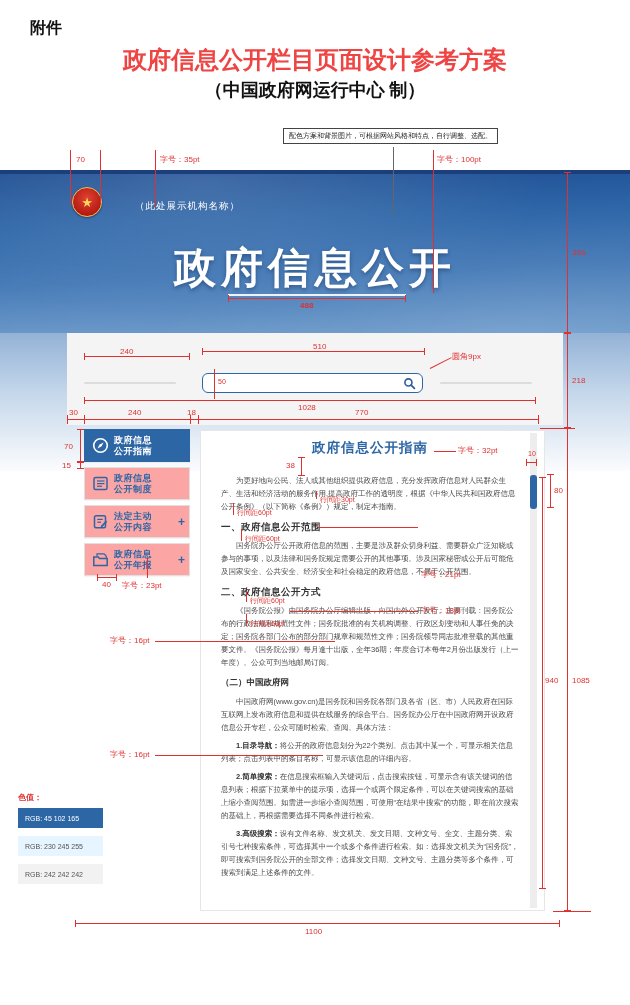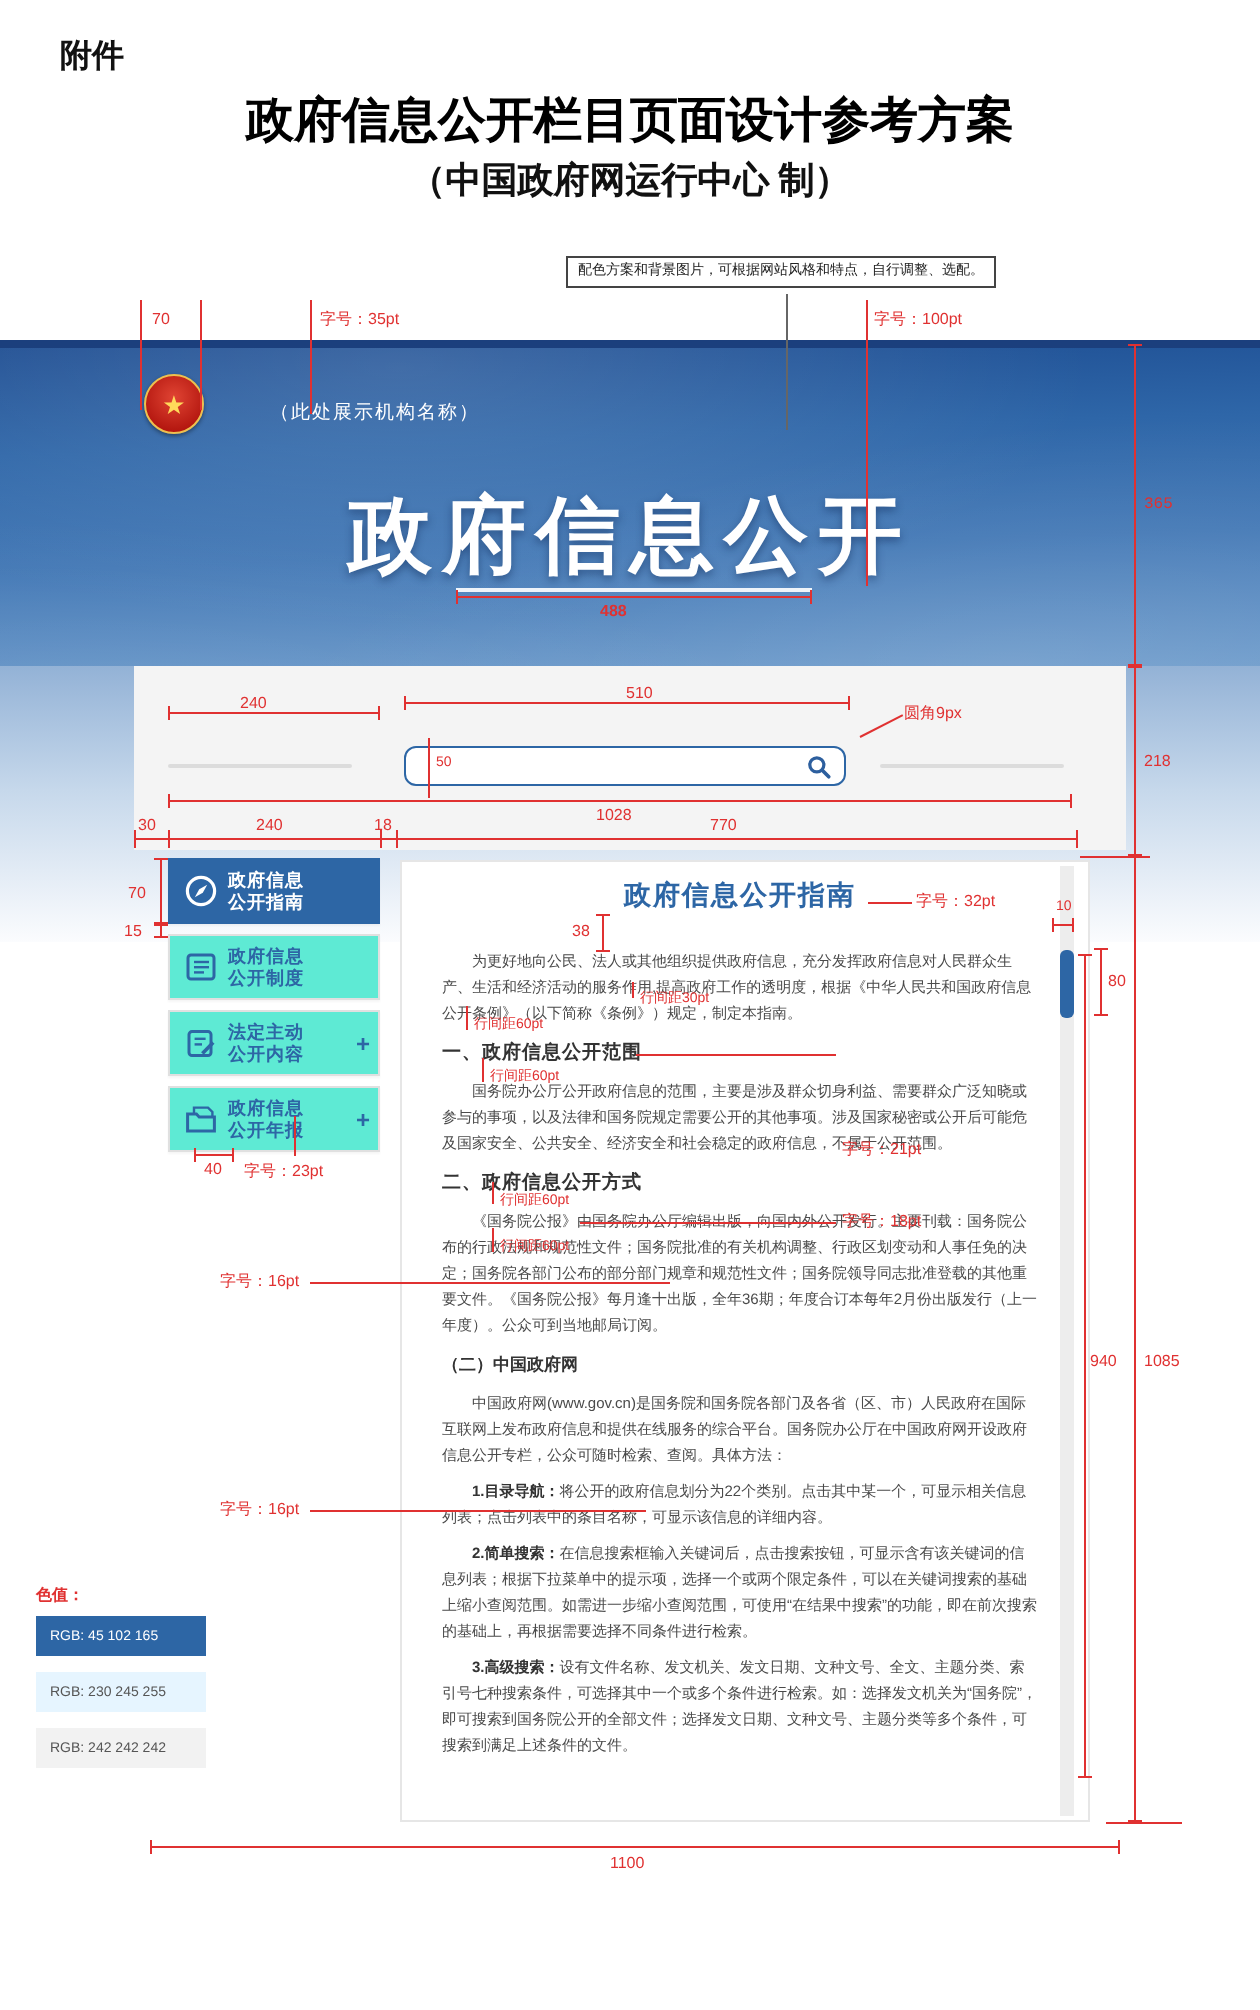--- a/index.html
+++ b/index.html
@@ -14,21 +14,21 @@
   .mh::before,.mh::after{content:"";position:absolute;top:-3px;width:1px;height:7px;background:#e03131;}
   .mh::before{left:0;} .mh::after{right:0;}
   .mv{position:absolute;width:1px;background:#e03131;z-index:60;}
   .mv::before,.mv::after{content:"";position:absolute;left:-3px;width:7px;height:1px;background:#e03131;}
   .mv::before{top:0;} .mv::after{bottom:0;}
   .conn{position:absolute;width:1px;background:#666;z-index:61;}
   
   .attach{position:absolute;left:30px;top:18px;font-family:"Liberation Serif","DejaVu Serif",serif;
           font-weight:bold;font-size:16px;color:#111;}
   .doc-title{position:absolute;left:0;top:44px;width:100%;text-align:center;
-             font-family:"Liberation Serif","DejaVu Serif",serif;font-weight:bold;font-size:24px;color:#000000;}
+             font-family:"Liberation Serif","DejaVu Serif",serif;font-weight:bold;font-size:24px;color:#ef4444;}
   .doc-sub{position:absolute;left:0;top:78px;width:100%;text-align:center;
            font-family:"Liberation Serif","DejaVu Serif",serif;font-weight:bold;font-size:18px;color:#111;}
   .notebox{position:absolute;left:283px;top:128px;border:1px solid #444;background:#fff;
            font-size:7px;line-height:1.2;padding:3px 5px;color:#222;white-space:nowrap;z-index:61;}
   
   .banner{position:absolute;left:0;top:170px;width:630px;height:163px;overflow:hidden;z-index:1;
           background:linear-gradient(178deg,#1d4d92 0%,#2e66a8 30%,#4479b6 62%,#6d9bcb 100%);
           border-top:4px solid #1b3f7d;box-sizing:border-box;}
   .wave{position:absolute;border-radius:50%;}
   .w1{left:-150px;top:-120px;width:700px;height:260px;background:radial-gradient(ellipse at center,rgba(255,255,255,.14),rgba(255,255,255,0) 70%);}
@@ -48,21 +48,21 @@
   
   .search-panel{position:absolute;left:67px;top:333px;width:496px;height:92px;background:#f4f4f4;z-index:2;}
   .divider{position:absolute;height:2px;background:#dcdcdc;border-radius:2px;}
   .search-box{position:absolute;left:135px;top:40px;width:221px;height:20px;background:#fff;
               border:1px solid #2d66a5;border-radius:6px;box-sizing:border-box;}
   .search-input{position:absolute;left:6px;top:1px;width:180px;height:16px;border:none;outline:none;
                 background:transparent;font-size:8px;}
   .search-ic{position:absolute;right:6px;top:3px;}
   
   .sidebar{position:absolute;left:84px;top:429px;width:106px;z-index:2;}
-  .side-item{position:relative;height:33px;margin-bottom:5px;background:#5eead4;border:1px solid #e0e0e0;
+  .side-item{position:relative;height:33px;margin-bottom:5px;background:#fca5a5;border:1px solid #e0e0e0;
              box-sizing:border-box;display:flex;align-items:center;gap:5px;padding-left:7px;
              color:#2d66a5;cursor:pointer;box-shadow:0 1px 1px rgba(0,0,0,.04);}
   .side-item.active{background:#2d66a5;border-color:#2d66a5;color:#fff;}
   .side-icon{width:17px;height:17px;flex:0 0 auto;display:block;}
   .side-label{font-size:9px;line-height:11px;font-weight:bold;width:40px;letter-spacing:.5px;}
   .side-plus{position:absolute;right:4px;top:50%;transform:translateY(-50%);font-size:12px;font-weight:bold;color:#2d66a5;}
   
   .content-panel{position:absolute;left:200px;top:430px;width:345px;height:481px;background:#fff;
                  border:1px solid #e6e6e6;box-sizing:border-box;z-index:2;overflow:hidden;}
   .scroll-track{position:absolute;left:329px;top:2px;width:7px;height:475px;background:#ededed;}

